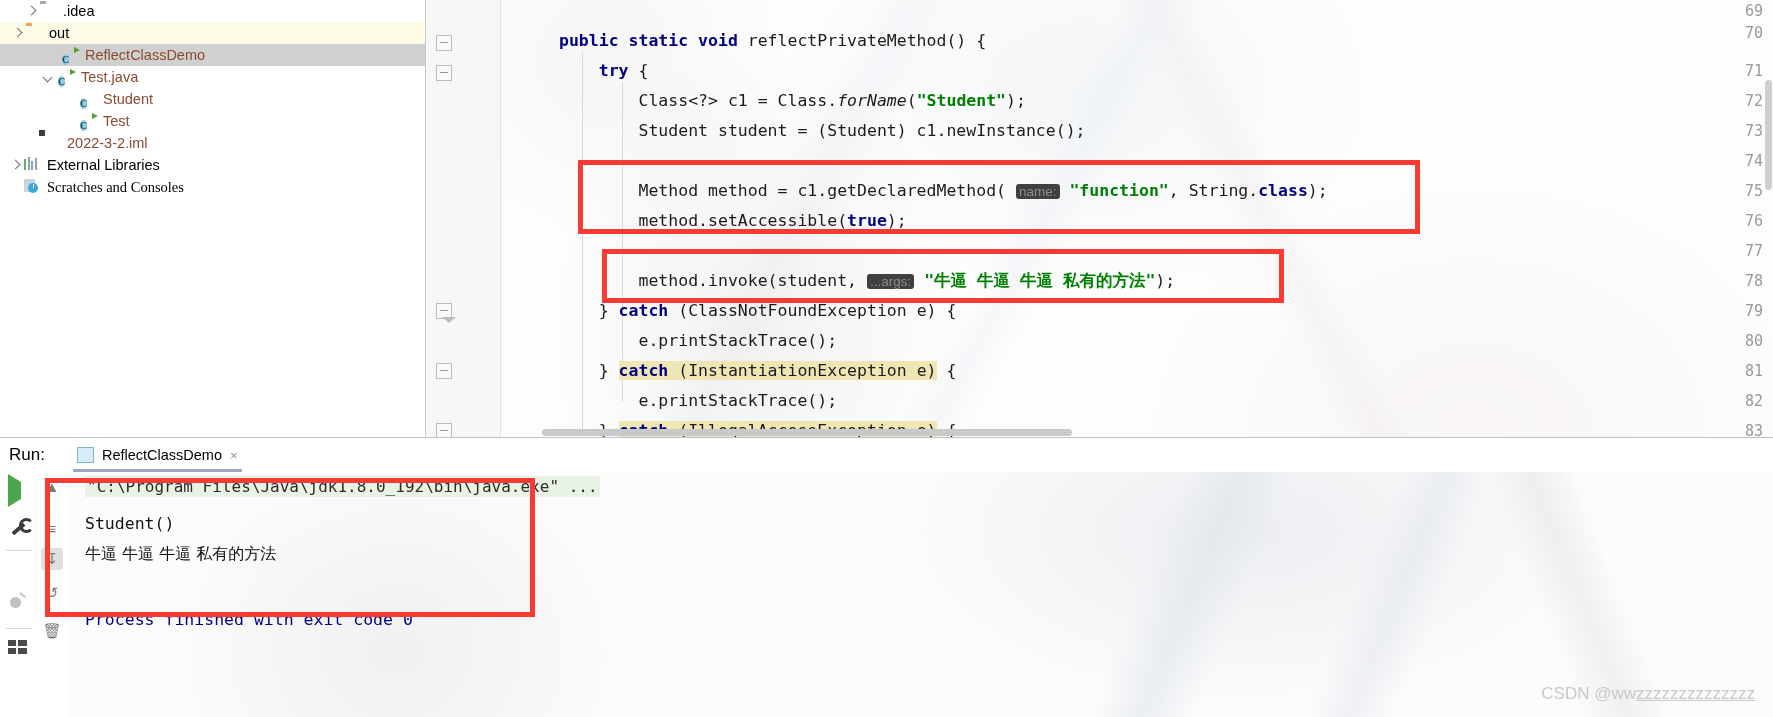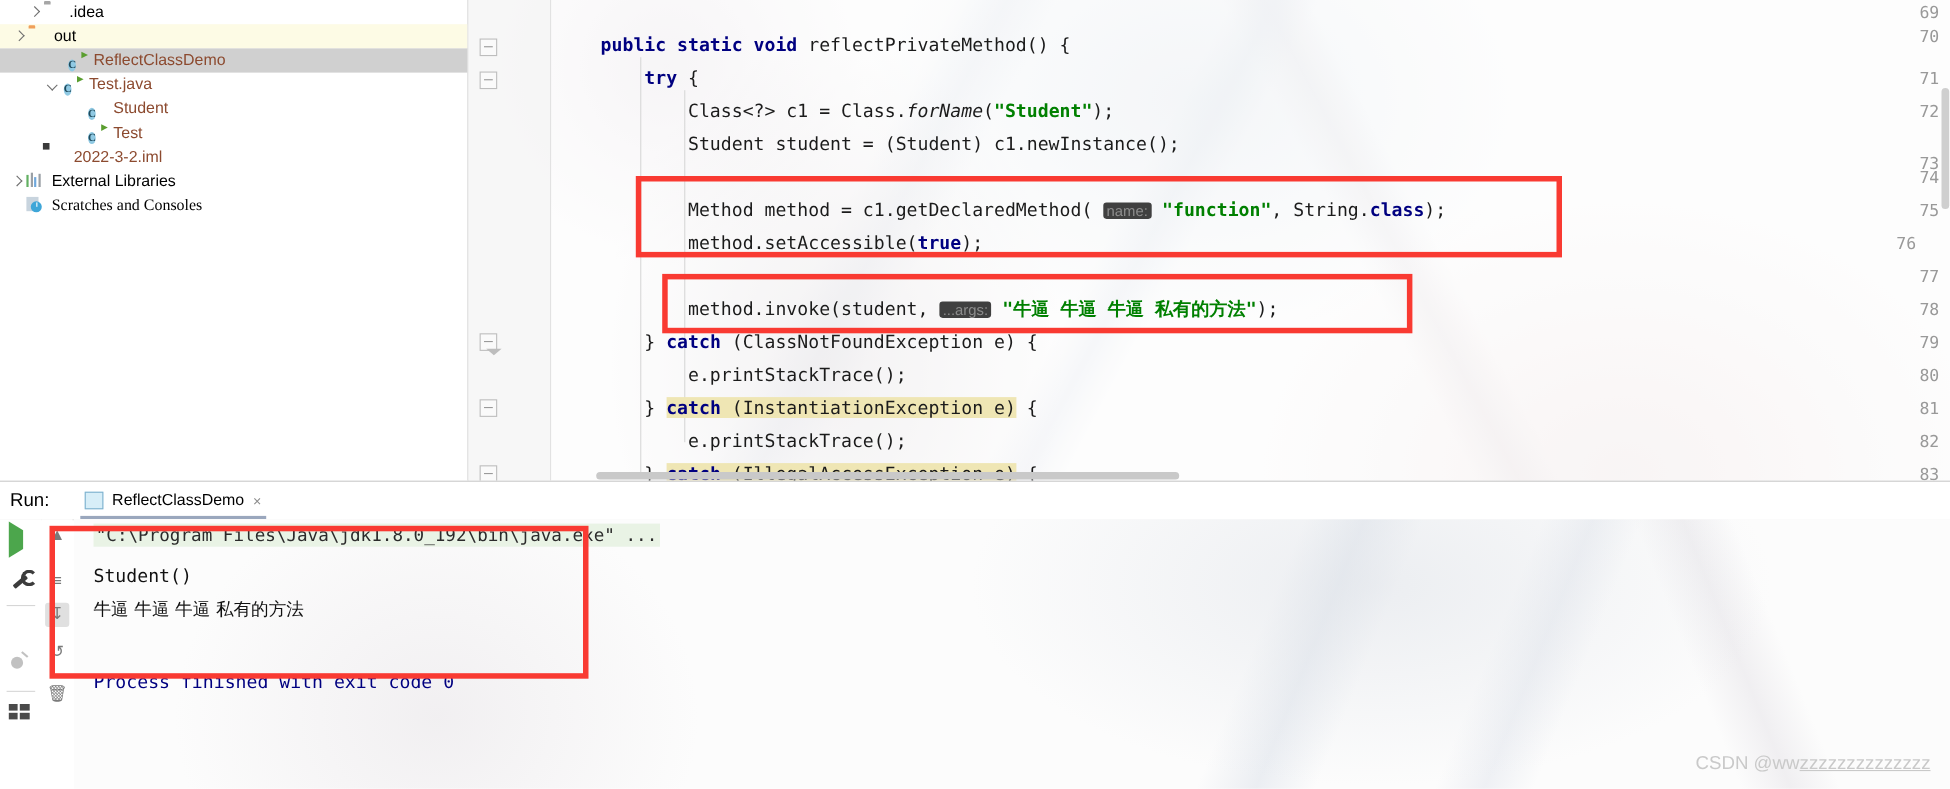--- a/index.html
+++ b/index.html
@@ -90,21 +90,21 @@
     font-family:"DejaVu Sans Mono", monospace;font-size:15px;color:#999999;
   }
   .foldmark{
     position:absolute;left:10px;width:14px;height:14px;
     border:1px solid #bdbdbd;background:rgba(255,255,255,.4);
   }
   .foldmark::after{content:"";position:absolute;left:2.5px;top:6px;width:8px;height:1.2px;background:#9a9a9a;}
   .foldmark.tail::before{content:"";position:absolute;left:5px;top:13px;
       border-left:7px solid transparent;border-right:7px solid transparent;border-top:6px solid #bdbdbd;}
   .codeline{
-    position:absolute;left:120px;white-space:pre;
+    position:absolute;left:133px;white-space:pre;
     font-family:"DejaVu Sans Mono", monospace;font-size:16.5px;color:#1b1b1b;
     line-height:20px;
   }
   .kw{color:#000080;font-weight:bold;}
   .str{color:#008000;font-weight:bold;}
   .ital{font-style:italic;color:#1b1b1b;}
   .hint{
     background:#404040;color:#8c8c8c;border-radius:3px;padding:0 3px;
     font-size:13.5px;font-family:"Liberation Sans",sans-serif;
   }
@@ -263,24 +263,24 @@
     <div class="gutter"></div>
     <div class="foldcol"></div>
 
     <div class="indent-guide" style="left:156px;top:52px;height:380px;"></div>
     <div class="indent-guide" style="left:196px;top:82px;height:320px;"></div>
 
     <div class="lnum" style="top:2px;">69</div>
     <div class="lnum" style="top:24px;">70</div>
     <div class="lnum" style="top:62px;">71</div>
     <div class="lnum" style="top:92px;">72</div>
-    <div class="lnum" style="top:140px;text-align:right;">73</div>
+    <div class="lnum" style="top:122px;text-align:right;">73</div>
     <div class="lnum" style="top:152px;">74</div>
     <div class="lnum" style="top:182px;">75</div>
-    <div class="lnum" style="top:212px;text-align:center;">76</div>
+    <div class="lnum" style="top:212px;">76</div>
     <div class="lnum" style="top:242px;">77</div>
     <div class="lnum" style="top:272px;">78</div>
     <div class="lnum" style="top:302px;">79</div>
     <div class="lnum" style="top:332px;">80</div>
     <div class="lnum" style="top:362px;">81</div>
     <div class="lnum" style="top:392px;">82</div>
     <div class="lnum" style="top:422px;">83</div>
 
     <div class="foldmark" style="top:35px;"></div>
     <div class="foldmark" style="top:65px;"></div>

